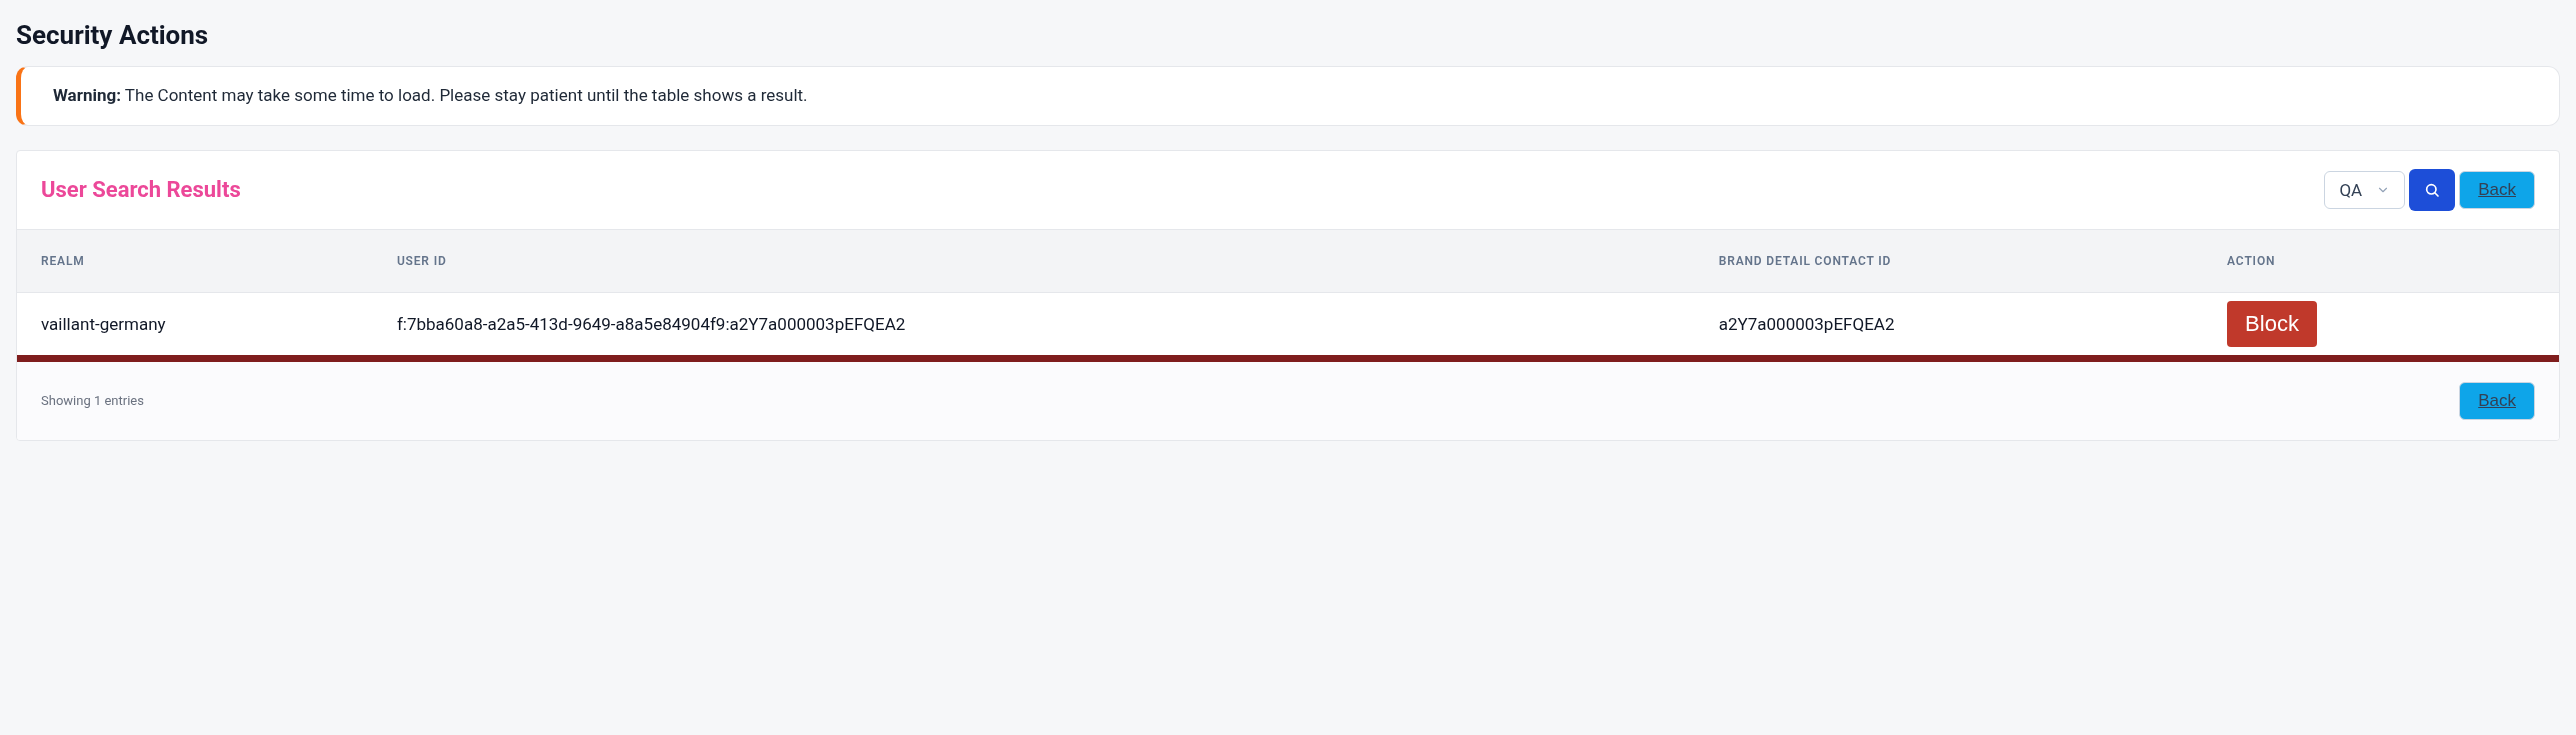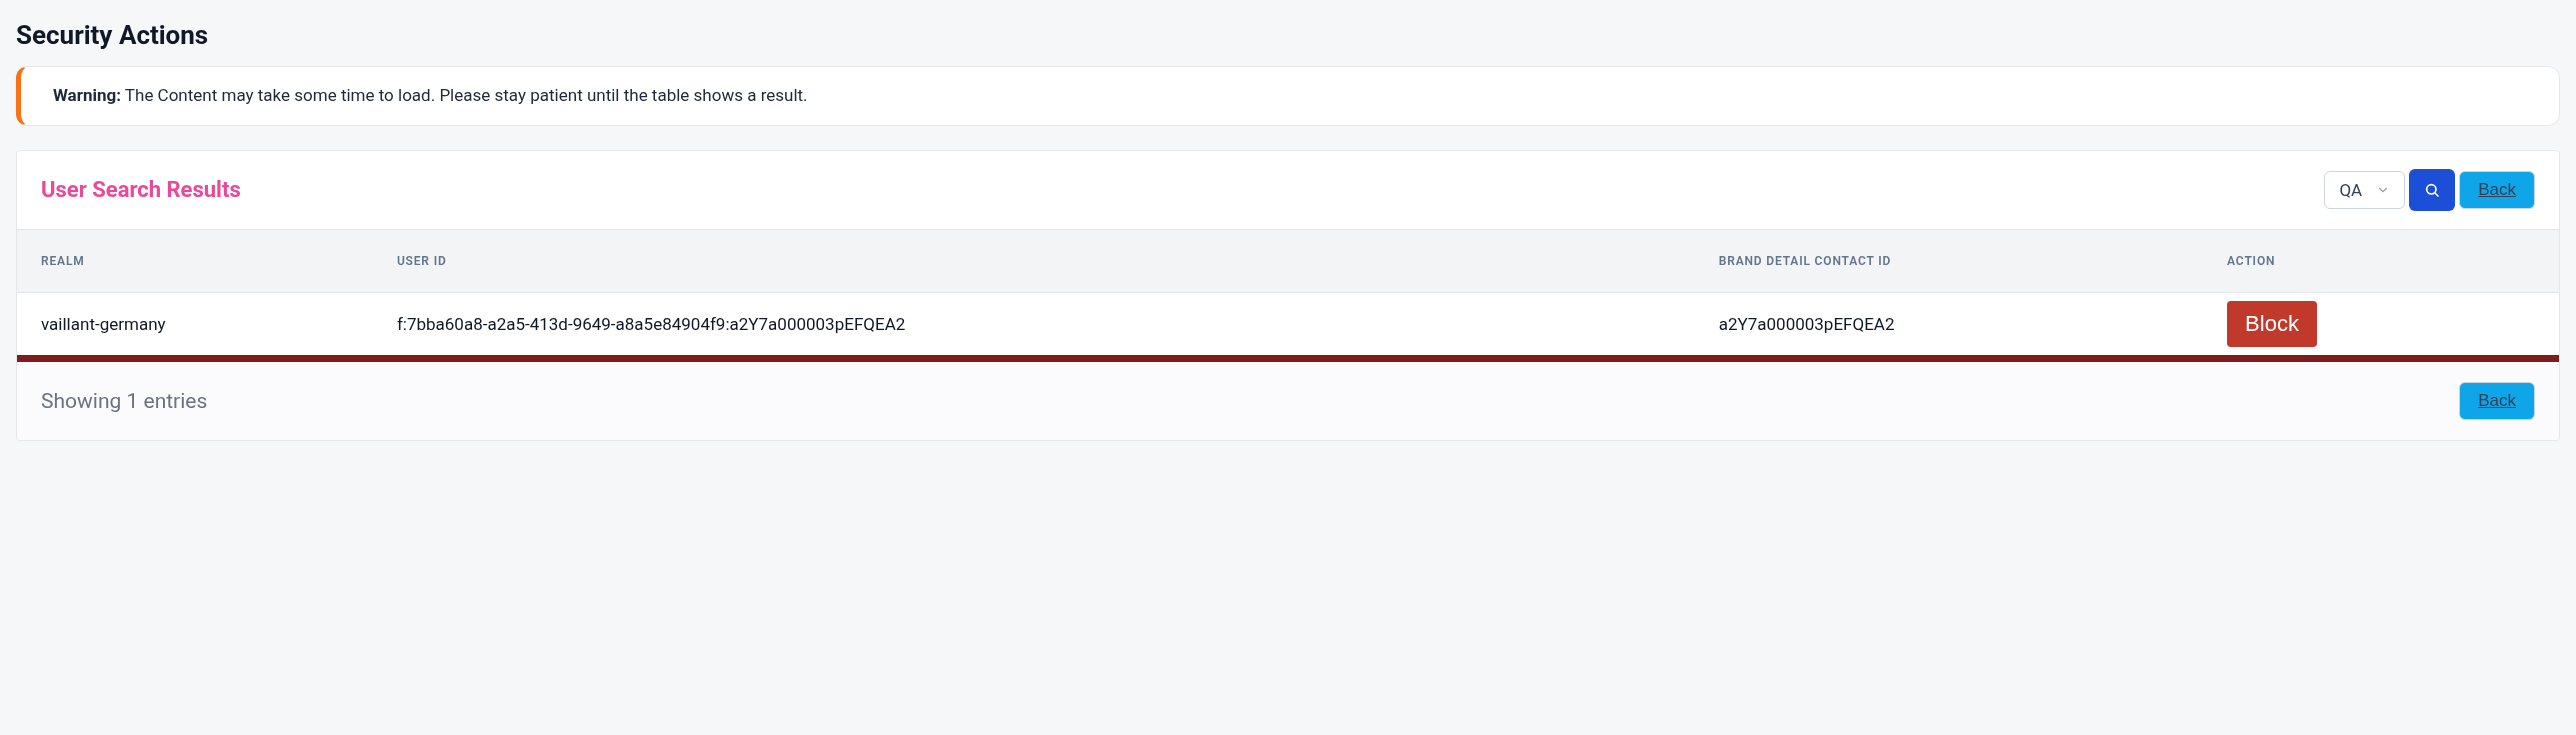--- a/index.html
+++ b/index.html
@@ -132,21 +132,21 @@
     .col-action { width: 14%; margin-top: 16px; }
     .card-footer {
       display: flex;
       justify-content: space-between;
       align-items: center;
       padding: 20px 24px;
       background: #fbfbfd;
     }
     .footer-text {
       color: #6b7280;
-      font-size: 21px;
+      font-size: 13px;
     }
   </style>
 </head>
 <body>
 
 <h1 class="page-title">Security Actions</h1>
 
 <div class="warning-box">
   <span class="warning-label">Warning:</span><span> The Content may take some time to load. Please stay patient until the table shows a result.</span>
 </div>

